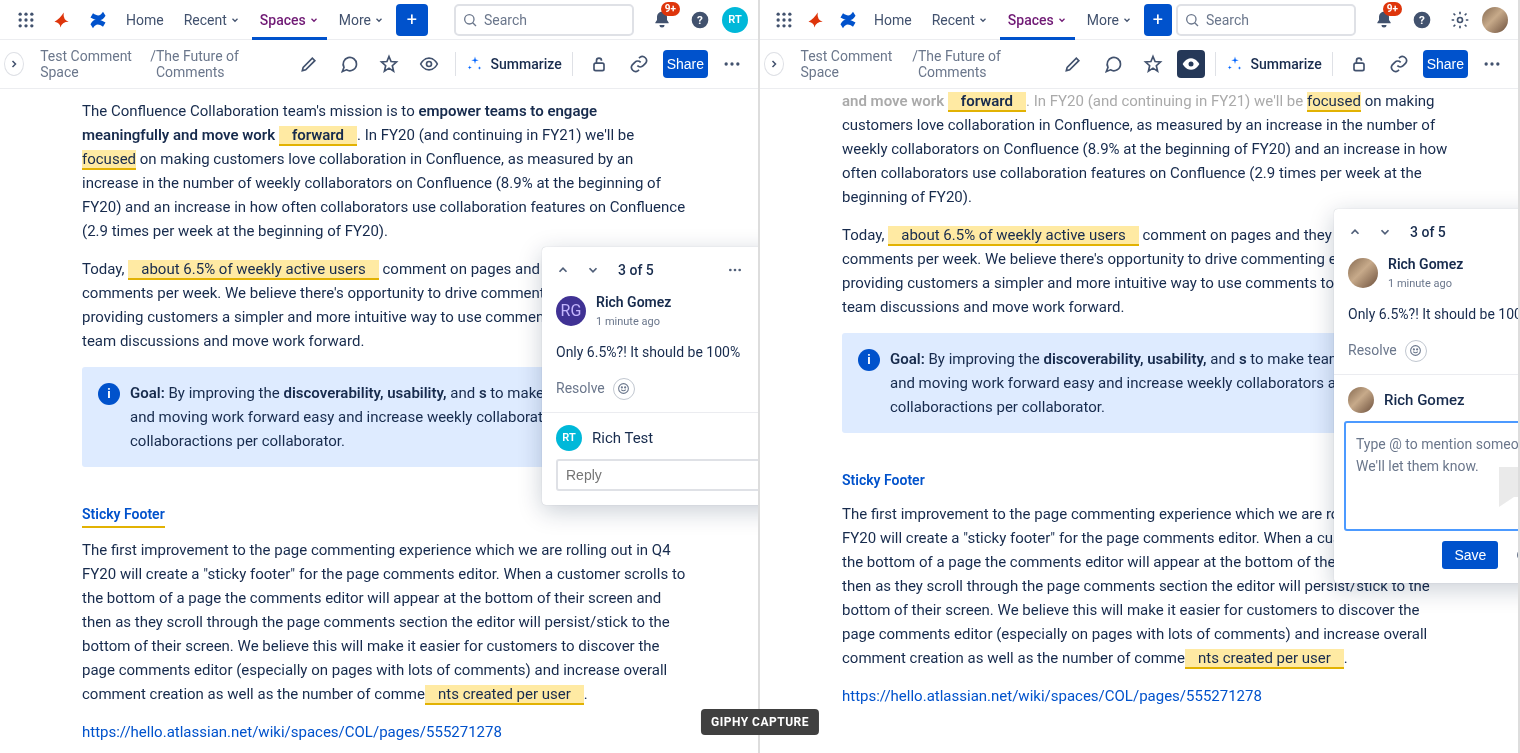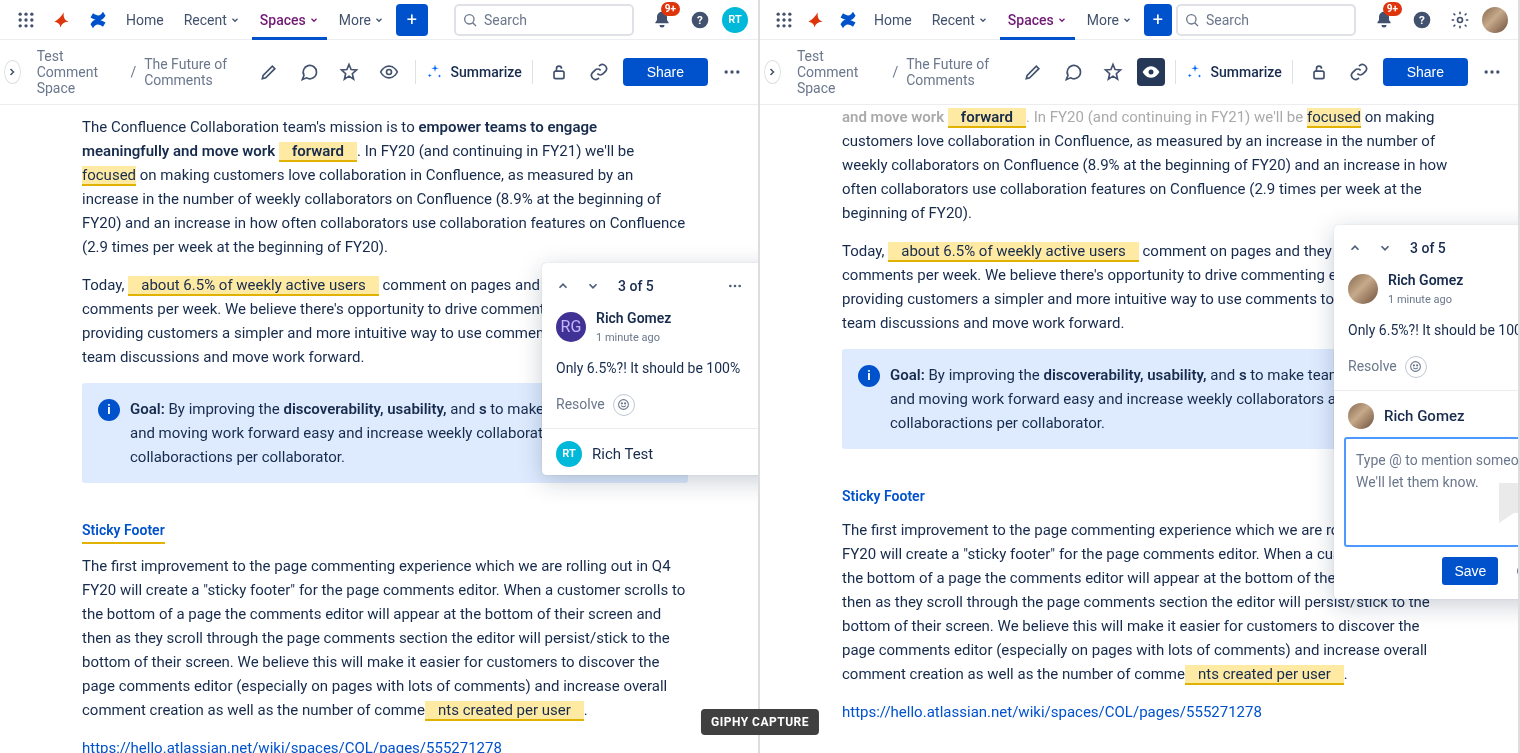--- a/index.html
+++ b/index.html
@@ -20,27 +20,27 @@
   .search { flex:0 0 auto; margin-left:auto; display:flex; align-items:center; border:2px solid #dfe1e6; border-radius:5px; height:32px; padding:0 6px; color:#6b778c; width:180px; gap:6px; }
   .right-icons { display:flex; align-items:center; gap:6px; margin-left:8px; }
   .notif { position:relative; }
   .badge { position:absolute; top:-2px; right:-2px; background:#de350b; color:#fff; font-size:10px; font-weight:700; border-radius:8px; padding:0 4px; line-height:14px; }
   .avatar { width:26px; height:26px; border-radius:50%; background:#00b8d9; color:#fff; display:flex; align-items:center; justify-content:center; font-size:11px; font-weight:600; }
   .avatar.img { background: linear-gradient(135deg,#84684f 0%, #c7aa8a 45%, #6b4e3b 100%); }
 
   
   .subheader { display:flex; align-items:center; padding:8px 10px; gap:10px; border-bottom:1px solid rgba(9,30,66,0.08); position:relative; }
   .expand-btn { width:24px; height:24px; border:1px solid #dfe1e6; border-radius:50%; display:flex; align-items:center; justify-content:center; color:#42526e; cursor:pointer; position:relative; left:-6px; }
-  .breadcrumb { display:flex; gap:8px; color:#6b778c; font-size:14px; align-items:center; }
+  .breadcrumb { display:flex; gap:0; color:#6b778c; font-size:14px; align-items:flex-start; }
   .breadcrumb a { color:#6b778c; text-decoration:none; cursor:pointer; }
   .sub-actions { margin-left:auto; display:flex; align-items:center; gap:8px; }
   .divider { width:1px; height:24px; background:#dfe1e6; margin:0 2px; }
   .summarize { display:flex; align-items:center; gap:6px; color:#172b4d; font-weight:500; cursor:pointer; }
   .summarize svg { color:#0065ff; }
-  .share-btn { background:#0052cc; color:#fff; border:none; border-radius:4px; padding:6px 24px; font-weight:500; cursor:pointer; font-size:14px; }
+  .share-btn { background:#0052cc; color:#fff; border:none; border-radius:4px; padding:6px 4px; font-weight:500; cursor:pointer; font-size:14px; }
   .watch-btn.dark { background:#253858; color:#fff; border-radius:4px; width:28px;height:28px;display:flex;align-items:center;justify-content:center; }
 
   
   .content { flex:1; overflow:auto; padding:10px 70px 10px 82px; position:relative; line-height:1.6; font-size:15px; }
   .content p { margin:0 0 14px 0; }
   .content b { font-weight:600; }
   .hl { background:rgba(255,196,0,0.36); border-bottom:2px solid #e2b203; padding:0 13px;}
   .focused-hl { background:rgba(255,196,0,0.36); border-bottom:2px solid #e2b203; }
   .info-panel { background:#deebff; display:flex; gap:10px; padding:14px 16px; border-radius:3px; margin:12px 0 22px 0;}
   .info-panel .picon { width:22px;height:22px;border-radius:50%;background:#0052cc;color:#fff;display:flex;align-items:center;justify-content:center;font-weight:700;font-size:13px;flex-shrink:0; margin-top:2px;}
@@ -276,20 +276,21 @@
                 <path d="M8 14s1.5 2 4 2 4-2 4-2"></path>
                 <circle cx="9" cy="10" r="1" fill="currentColor"></circle>
                 <circle cx="15" cy="10" r="1" fill="currentColor"></circle>
               </svg>
             </span>
         </div>
         <div class="reply-user">
           <div class="mini-av">RT</div>
           <span>Rich Test</span>
         </div>
+        <div class="reply-input"><input placeholder="Reply" style=""></div>
       </div>
     </div>
   </div>
 
   <div class="pane">
     <div class="topnav">
       <div class="icon-btn">
           <svg viewBox="0 0 24 24">
             <g fill="currentColor">
               <circle cx="5" cy="5" r="2"></circle>

